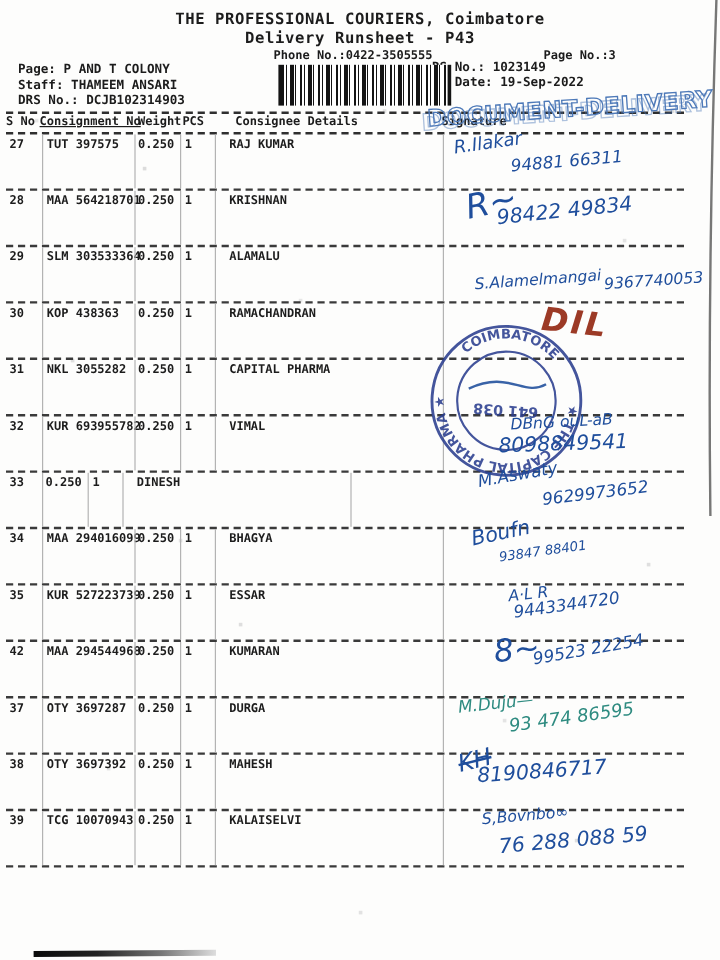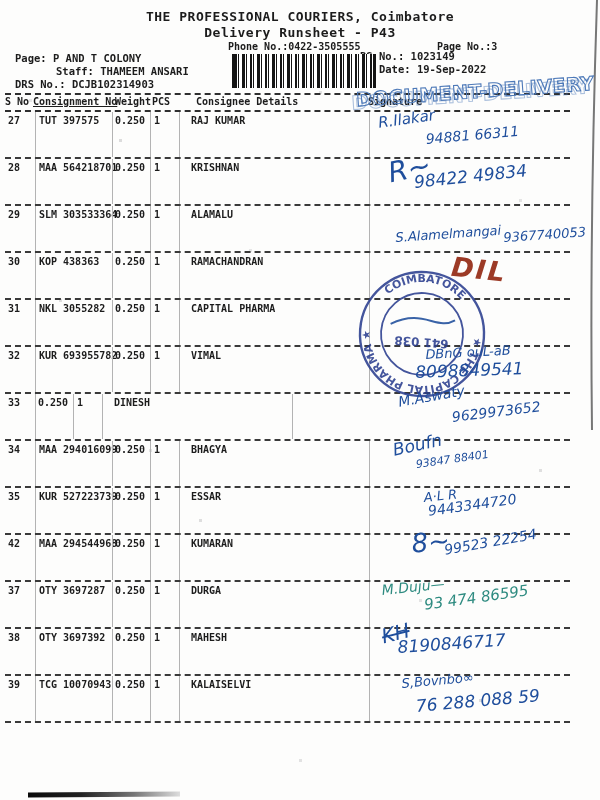--- a/index.html
+++ b/index.html
@@ -4,23 +4,23 @@
 <style>
   html,body{margin:0;padding:0;background:#888;}
   .page{position:relative;width:600px;height:800px;background:var(--paper,#fdfdfc);
         font-family:"DejaVu Sans Mono",monospace;color:#1c1c1c;overflow:hidden;}
   
   .doc-title{position:absolute;top:9px;left:0;width:600px;text-align:center;
              font-size:13px;font-weight:bold;letter-spacing:.5px;}
   .doc-subtitle{position:absolute;top:25px;left:0;width:600px;text-align:center;
              font-size:13px;font-weight:bold;letter-spacing:.5px;}
   .phone{position:absolute;top:41px;left:228px;font-size:10px;font-weight:bold;}
-  .pageno{position:absolute;top:41px;left:437px;font-size:10px;font-weight:bold;text-align:center;}
+  .pageno{position:absolute;top:41px;left:453px;font-size:10px;font-weight:bold;text-align:center;}
   .route{position:absolute;top:52px;left:15px;font-size:10.5px;font-weight:bold;}
-  .staff{position:absolute;top:65px;left:15px;font-size:10.5px;font-weight:bold;margin-left:41px;}
+  .staff{position:absolute;top:65px;left:15px;font-size:10.5px;font-weight:bold;}
   .drs{position:absolute;top:78px;left:15px;font-size:10.5px;font-weight:bold;}
   .rsno{position:absolute;top:50px;left:360px;font-size:10.5px;font-weight:bold;}
   .rsdate{position:absolute;top:63px;left:360px;font-size:10.5px;font-weight:bold;}
   .barcode{position:absolute;left:232px;top:54px;width:138px;height:34px;
     border-left:3px solid #141414;border-right:3px solid #141414;
     background:repeating-linear-gradient(90deg,
       #141414 0 2px,#fff 2px 3px,#141414 3px 4px,#fff 4px 7px,
       #141414 7px 10px,#fff 10px 11px,#141414 11px 12px,#fff 12px 15px);}
   
   .stamp-wrap{position:absolute;left:356px;top:80px;transform:rotate(-4deg);z-index:4;}

